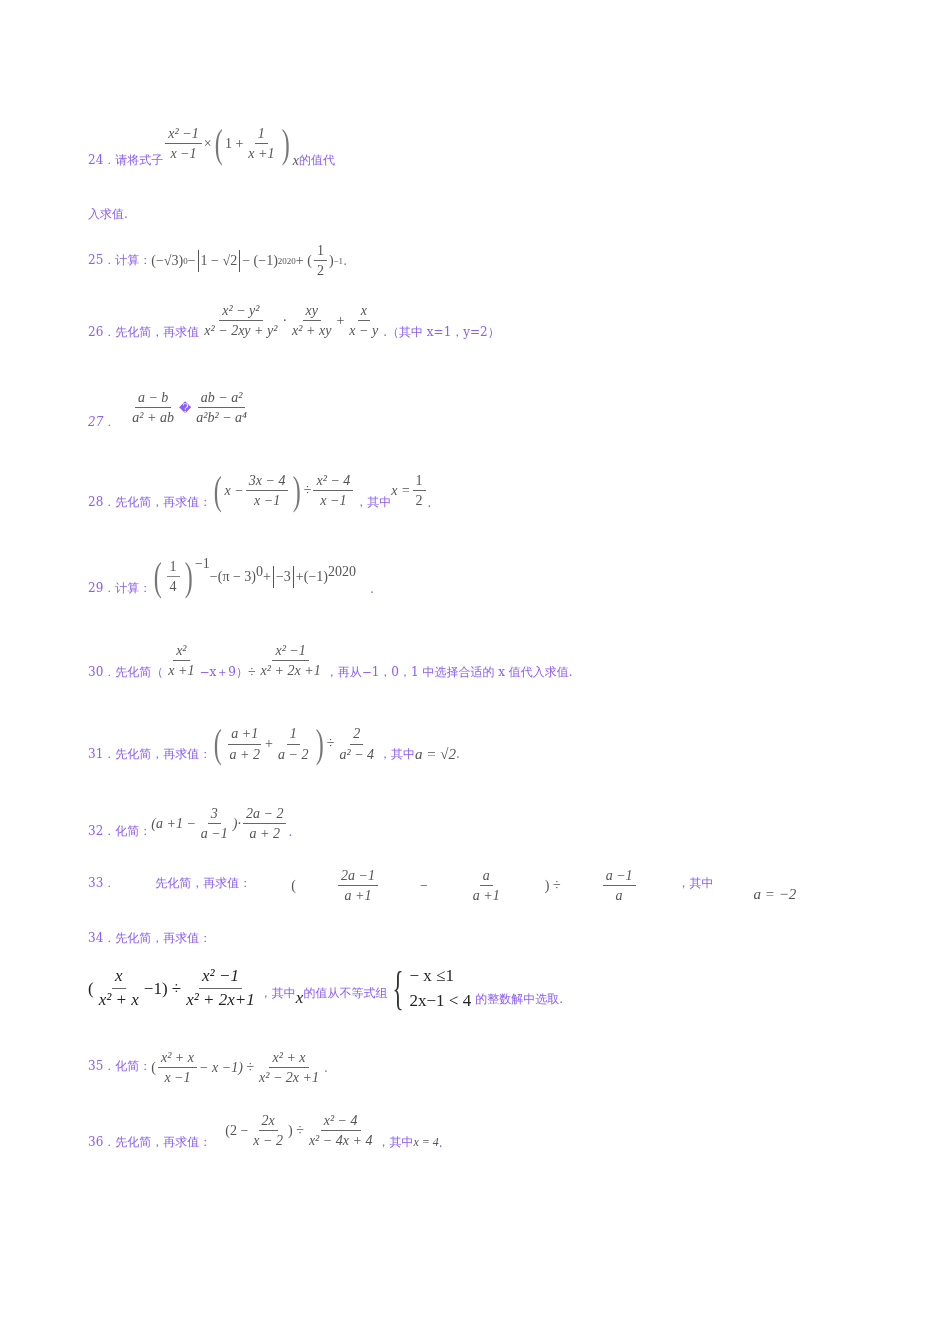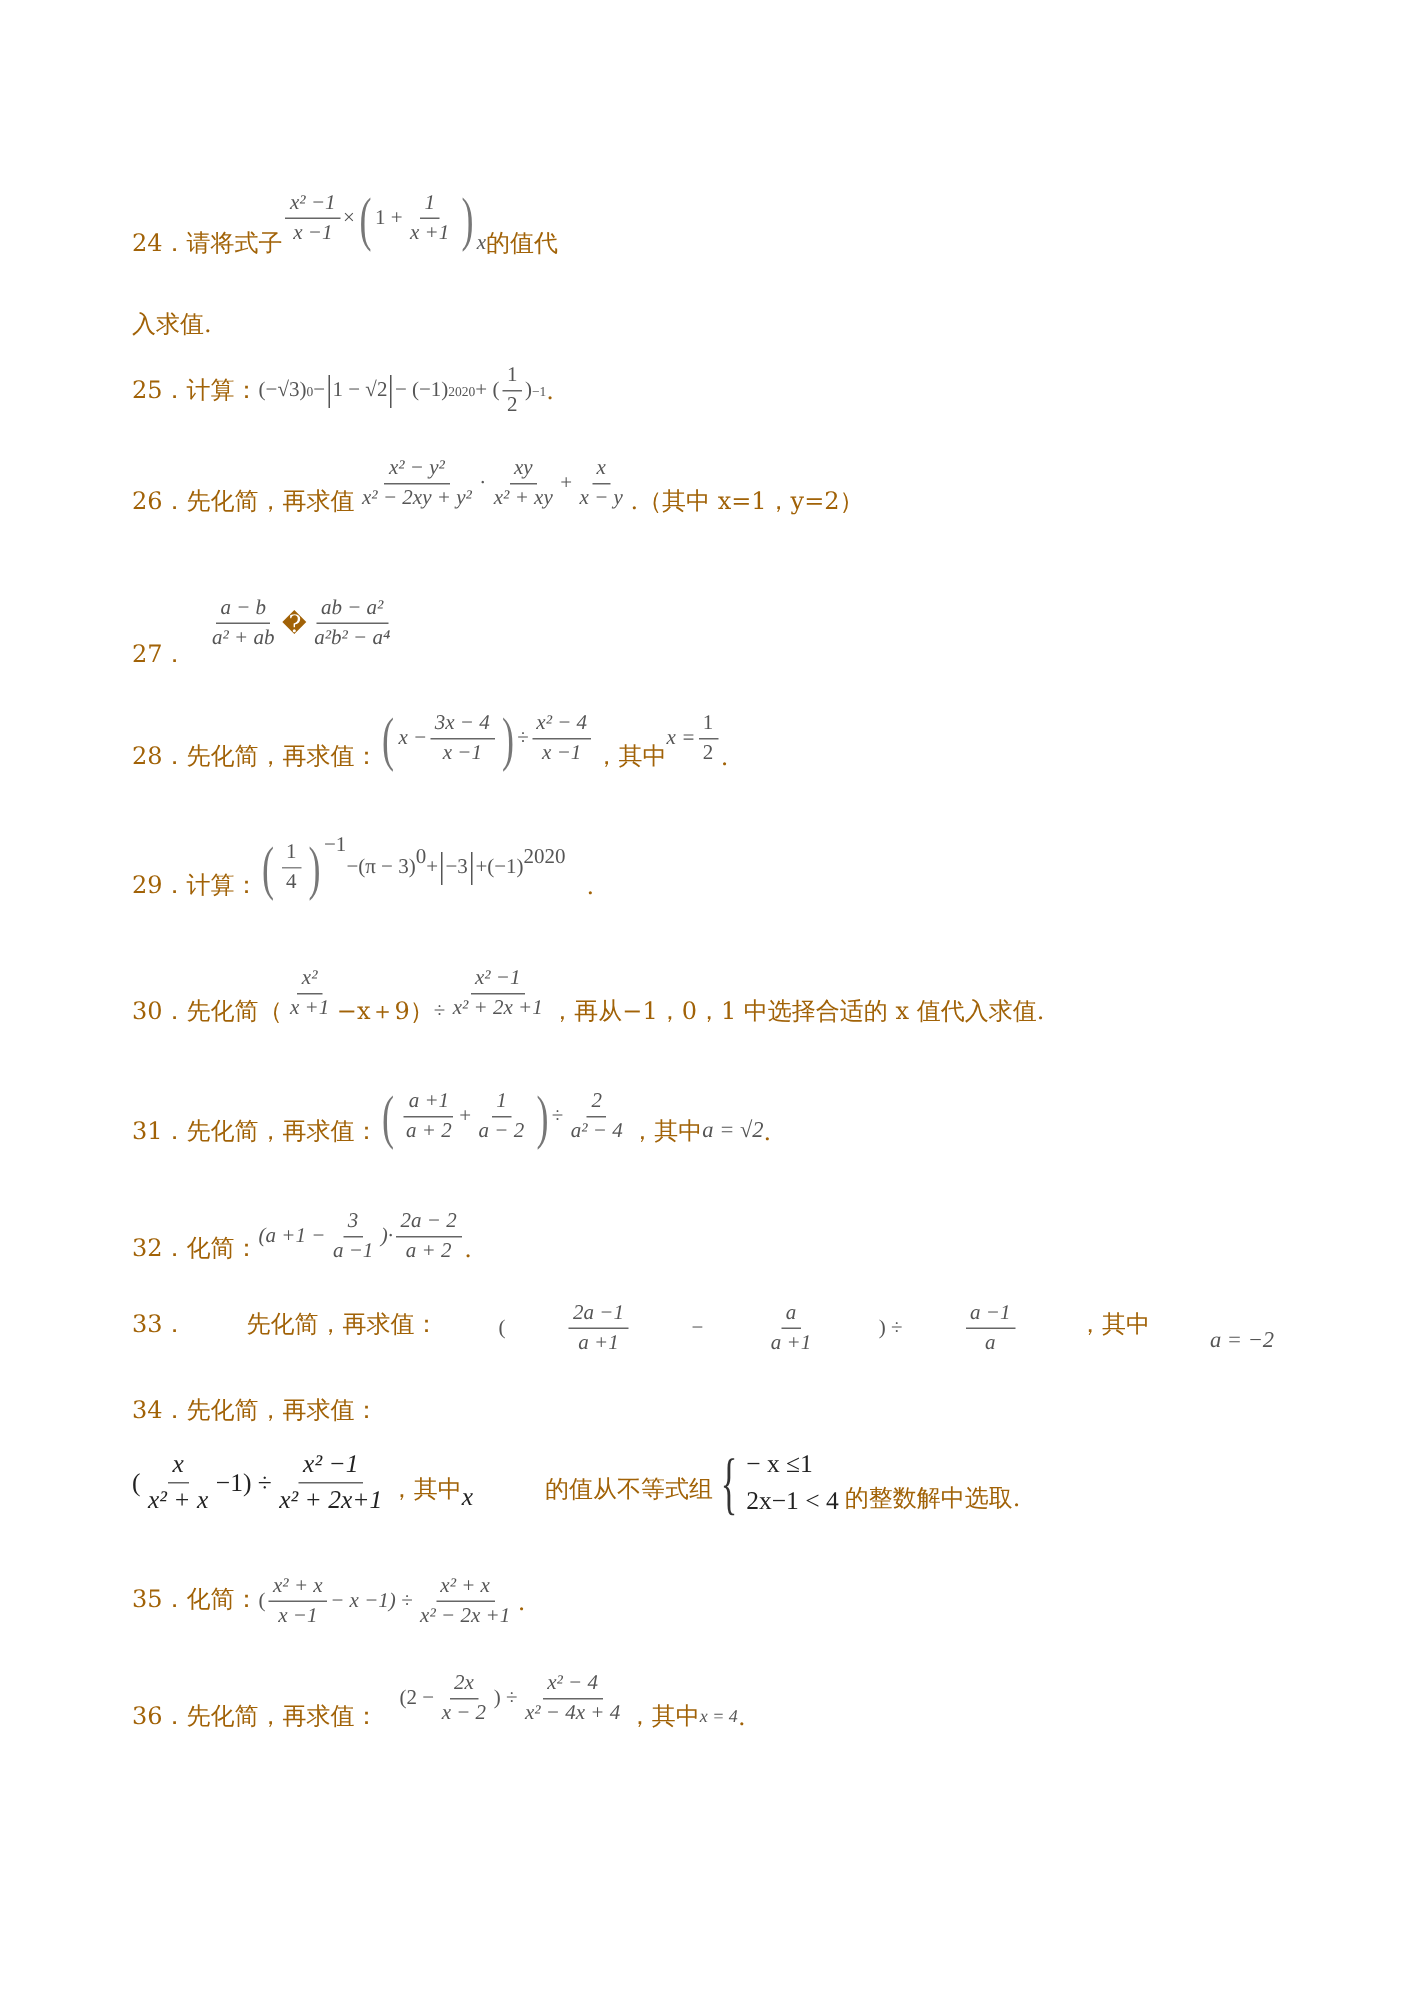--- a/index.html
+++ b/index.html
@@ -2,21 +2,21 @@
 <html><head>
 <meta charset="utf-8">
 <style>
   html, body { margin: 0; padding: 0; background: #ffffff; }
   body {
     width: 950px; height: 1344px; position: relative; overflow: hidden;
     font-family: "DejaVu Serif", "Liberation Serif", serif;
     color: #111;
   }
   .row { position: absolute; left: 88px; display: flex; align-items: center; font-size: 15px; white-space: nowrap; }
-  .txt { font-size: 16px; color: #a16207; }
+  .txt { font-size: 12px; color: #8b5cf6; }
   .m { font-family: "Liberation Serif", serif; font-style: italic; color: #555; font-size: 14px; }
   .mu { font-family: "Liberation Serif", serif; color: #555; font-size: 14px; }
   .frac { display: inline-flex; flex-direction: column; align-items: center; vertical-align: middle; margin: 0 2px; }
   .frac .num { padding: 0 3px 2px; border-bottom: 1px solid #666; font-family: "Liberation Serif", serif; font-style: italic; color: #555; font-size: 14px; line-height: 1.1; }
   .frac .den { padding: 2px 3px 0; font-family: "Liberation Serif", serif; font-style: italic; color: #555; font-size: 14px; line-height: 1.1; }
   .bigparen { font-family: "Liberation Serif", serif; color: #777; font-size: 40px; font-weight: 100; line-height: 1; transform: scaleX(0.6); display: inline-block; }
   .bar { display:inline-block; width:1px; height: 22px; background:#555; margin: 0 2px; vertical-align: middle; }
   sup { font-size: 9px; }
   .bold-math { color: #222; font-size: 17px; }
   .bold-math .num, .bold-math .den { color:#222; font-size: 17px; }
@@ -84,21 +84,21 @@
     </span>
   <span class="mu">+</span>
   <span class="frac">
       <span class="num">x</span>
       <span class="den">x − y</span>
     </span>
   <span class="txt" style="margin-top:24px;">.（其中 x=1，y=2）</span>
 </div>
 
 <div class="row" style="top:384px;">
-  <span class="txt" style="margin-top:42px;">27．</span>
+  <span class="txt" style="margin-top:30px;font-style:italic;">27．</span>
   <span class="frac" style="margin-left:14px;">
       <span class="num">a − b</span>
       <span class="den">a² + ab</span>
     </span>
   <span class="txt">�</span>
   <span class="frac">
       <span class="num">ab − a²</span>
       <span class="den">a²b² − a⁴</span>
     </span>
 </div>
@@ -236,21 +236,21 @@
       <span class="num" style="color:#222;font-size:17px;">x</span>
       <span class="den" style="color:#222;font-size:17px;">x² + x</span>
     </span>
   <span style="font-family:'Liberation Serif',serif;">−1) ÷</span>
   <span class="frac">
       <span class="num" style="color:#222;font-size:17px;">x² −1</span>
       <span class="den" style="color:#222;font-size:17px;">x² + 2x+1</span>
     </span>
   <span class="txt" style="margin-top:10px;">，其中</span>
   <span class="m" style="margin-top:18px;font-size:17px;color:#222;">x</span>
-  <span class="txt" style="margin-top:10px;margin-left:48px;">的值从不等式组</span>
+  <span class="txt" style="margin-top:10px;">的值从不等式组</span>
   <span class="brace">{</span>
   <span style="display:inline-flex;flex-direction:column;font-family:'Liberation Serif',serif;font-size:17px;line-height:1.45;">
     <span>− x ≤1</span>
     <span>2x−1 &lt; 4</span>
   </span>
   <span class="txt" style="margin-top:22px;margin-left:4px;">的整数解中选取.</span>
 </div>
 
 <div class="row" style="top:1050px;">
   <span class="txt" style="margin-top:-2px;">35．</span>

